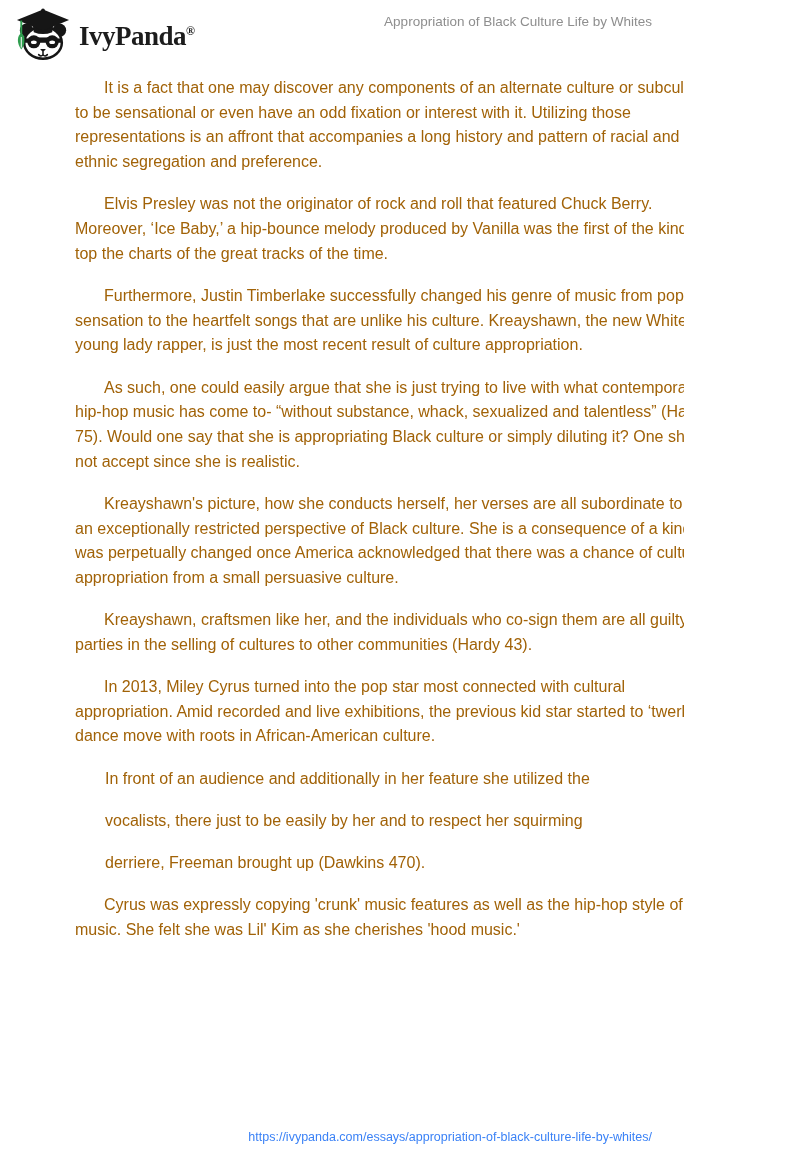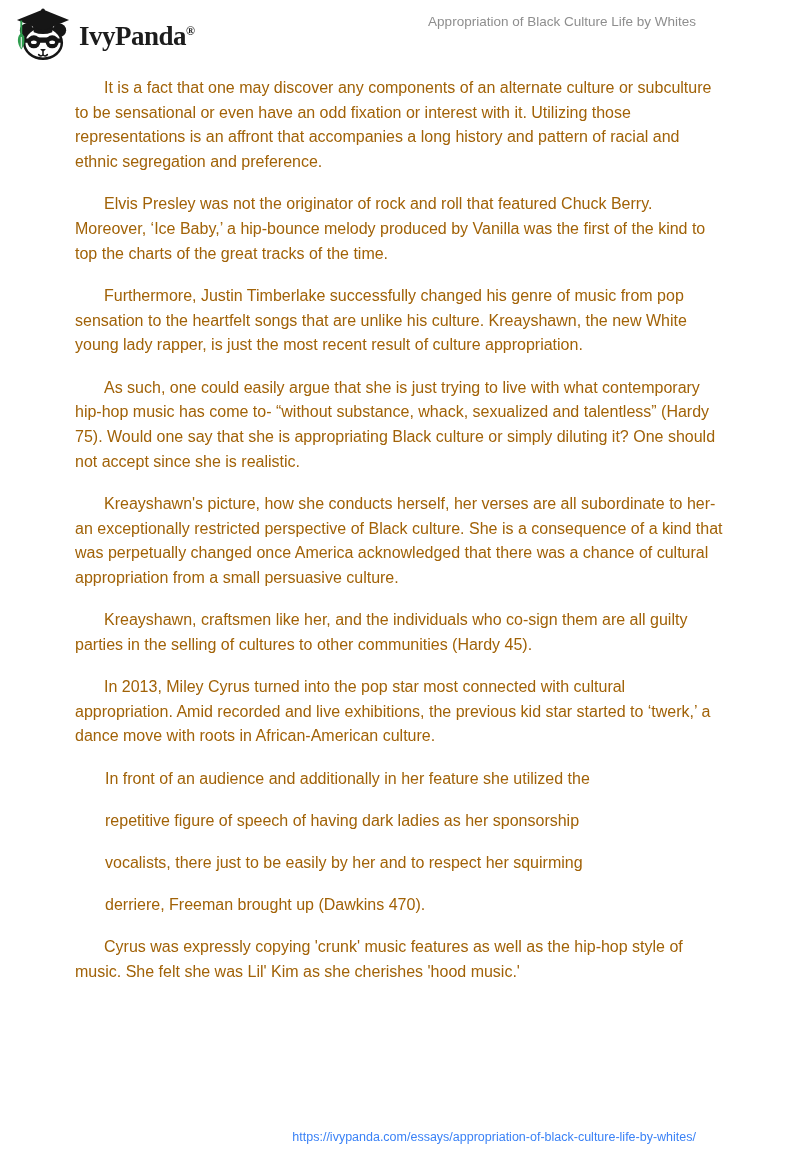--- a/index.html
+++ b/index.html
@@ -3,21 +3,20 @@
 <meta charset="utf-8">
 <style>
   html, body { margin: 0; padding: 0; background: #ffffff; }
   .page {
     position: relative;
     width: 684px;
     height: 1160px;
     background: #ffffff;
     font-family: "Liberation Sans", sans-serif;
     overflow: hidden;
-    padding-left: 44px;
   }
   
   .logo {
     position: absolute;
     top: 8px;
     left: 14px;
     display: flex;
     align-items: center;
   }
   .logo-icon { width: 58px; height: 56px; display: block; }
@@ -113,25 +112,24 @@
   </div>
 
   <div class="doc-title">Appropriation of Black Culture Life by Whites</div>
 
   <div class="content">
     <p class="para">It is a fact that one may discover any components of an alternate culture or subculture to be sensational or even have an odd fixation or interest with it. Utilizing those representations is an affront that accompanies a long history and pattern of racial and ethnic segregation and preference.</p>
     <p class="para">Elvis Presley was not the originator of rock and roll that featured Chuck Berry. Moreover, ‘Ice Baby,’ a hip-bounce melody produced by Vanilla was the first of the kind to top the charts of the great tracks of the time.</p>
     <p class="para">Furthermore, Justin Timberlake successfully changed his genre of music from pop sensation to the heartfelt songs that are unlike his culture. Kreayshawn, the new White young lady rapper, is just the most recent result of culture appropriation.</p>
     <p class="para">As such, one could easily argue that she is just trying to live with what contemporary hip-hop music has come to- “without substance, whack, sexualized and talentless” (Hardy 75). Would one say that she is appropriating Black culture or simply diluting it? One should not accept since she is realistic.</p>
     <p class="para">Kreayshawn's picture, how she conducts herself, her verses are all subordinate to her- an exceptionally restricted perspective of Black culture. She is a consequence of a kind that was perpetually changed once America acknowledged that there was a chance of cultural appropriation from a small persuasive culture.</p>
-    <p class="para">Kreayshawn, craftsmen like her, and the individuals who co-sign them are all guilty parties in the selling of cultures to other communities (Hardy 45).</p>
+    <p class="para">Kreayshawn, craftsmen like her, and the individuals who co-sign them are all guilty parties in the selling of cultures to other communities (Hardy 43).</p>
     <p class="para">In 2013, Miley Cyrus turned into the pop star most connected with cultural appropriation. Amid recorded and live exhibitions, the previous kid star started to ‘twerk,’ a dance move with roots in African-American culture.</p>
     <div class="quote">
       <p class="quote-line">In front of an audience and additionally in her feature she utilized the</p>
-      <p class="quote-line">repetitive figure of speech of having dark ladies as her sponsorship</p>
       <p class="quote-line">vocalists, there just to be easily by her and to respect her squirming</p>
       <p class="quote-line">derriere, Freeman brought up (Dawkins 470).</p>
     </div>
     <p class="para">Cyrus was expressly copying 'crunk' music features as well as the hip-hop style of music. She felt she was Lil' Kim as she cherishes 'hood music.'</p>
   </div>
 
   <a class="footer-url" href="#">https://ivypanda.com/essays/appropriation-of-black-culture-life-by-whites/</a>
 
 </div>
 

